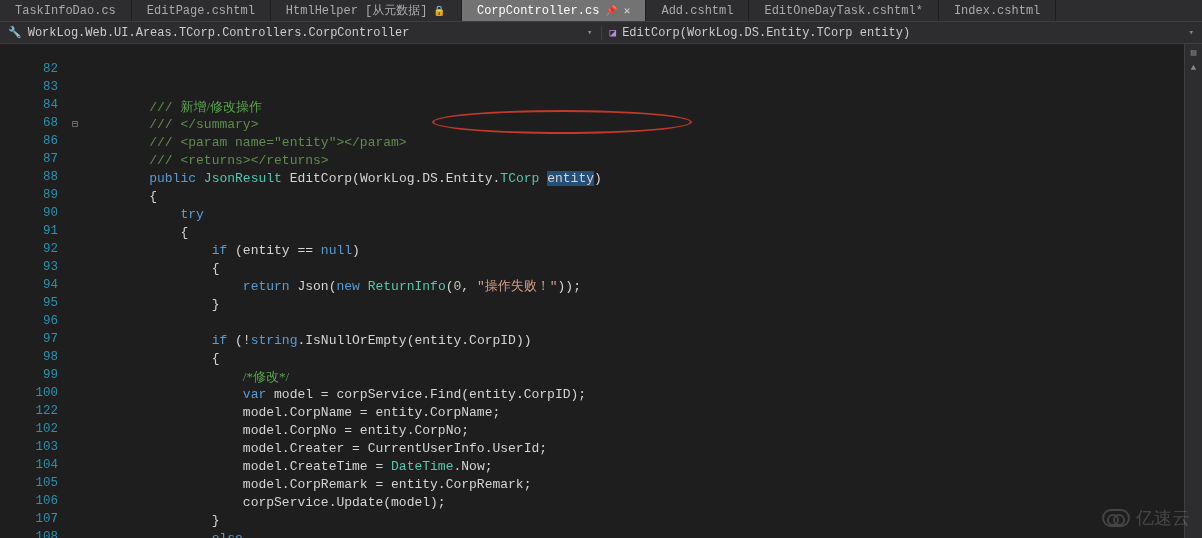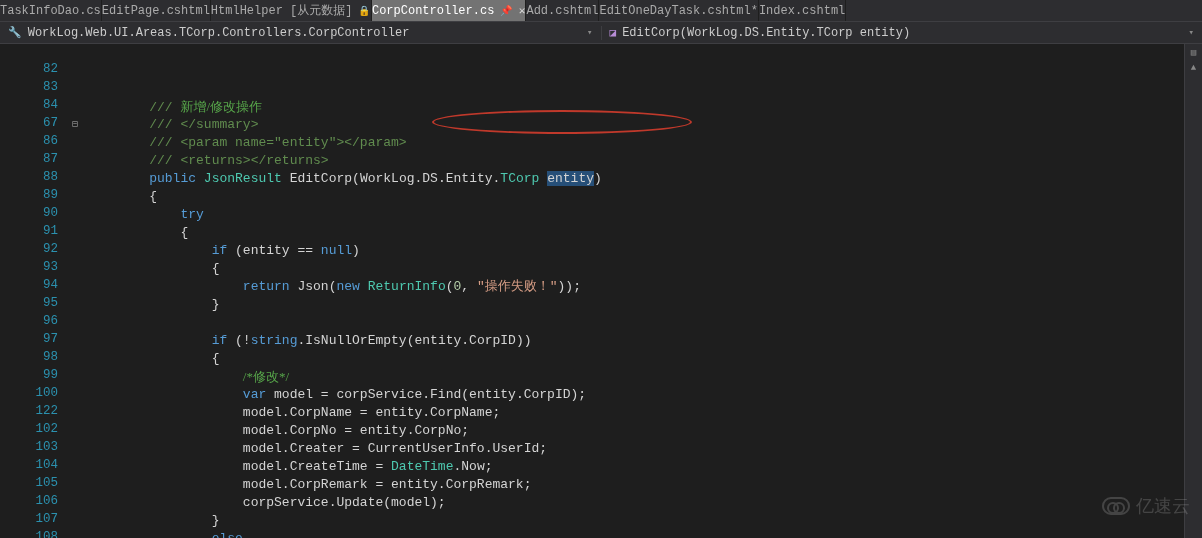--- a/index.html
+++ b/index.html
@@ -13,21 +13,21 @@
       overflow: hidden;
       position: relative;
     }
     .tabs {
       display: flex;
       background: #2d2d30;
       height: 22px;
       border-bottom: 1px solid #3e3e42;
     }
     .tab {
-      padding: 2px 0;
+      padding: 2px 15px;
       color: #aaa;
       font-size: 12px;
       border-right: 1px solid #1e1e1e;
       display: flex;
       align-items: center;
       gap: 6px;
       cursor: pointer;
       white-space: nowrap;
     }
     .tab.active {
@@ -124,21 +124,21 @@
       color: #888;
       font-size: 9px;
       display: flex;
       align-items: center;
       justify-content: center;
       cursor: pointer;
     }
     .watermark {
       position: absolute;
       right: 12px;
-      bottom: 20px;
+      bottom: 8px;
       display: flex;
       align-items: center;
       gap: 6px;
       opacity: 0.22;
       color: #ccc;
       font-family: sans-serif;
       font-size: 18px;
       pointer-events: none;
     }
     .watermark-logo {
@@ -199,21 +199,21 @@
     <span>EditCorp(WorkLog.DS.Entity.TCorp entity)</span>
     <span class="dropdown-arrow">▾</span>
   </div>
 </div>
 
 <div class="editor">
   <div class="gutter">
       <div>82</div>
       <div>83</div>
       <div>84</div>
-      <div>67</div>
+      <div>68</div>
       <div>86</div>
       <div>87</div>
       <div>88</div>
       <div>89</div>
       <div>90</div>
       <div>91</div>
       <div>92</div>
       <div>93</div>
       <div>94</div>
       <div>95</div>

